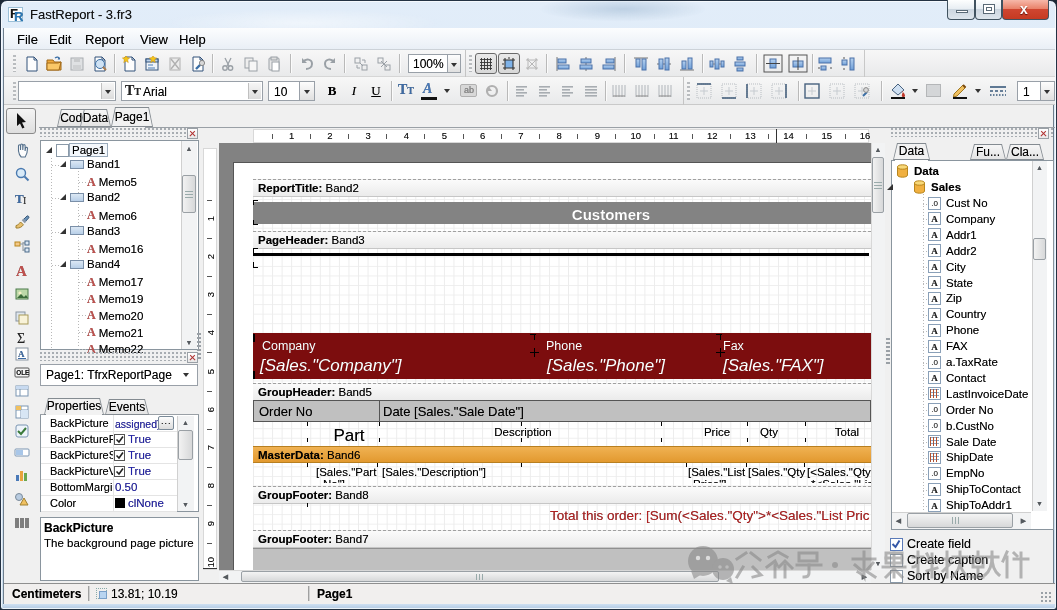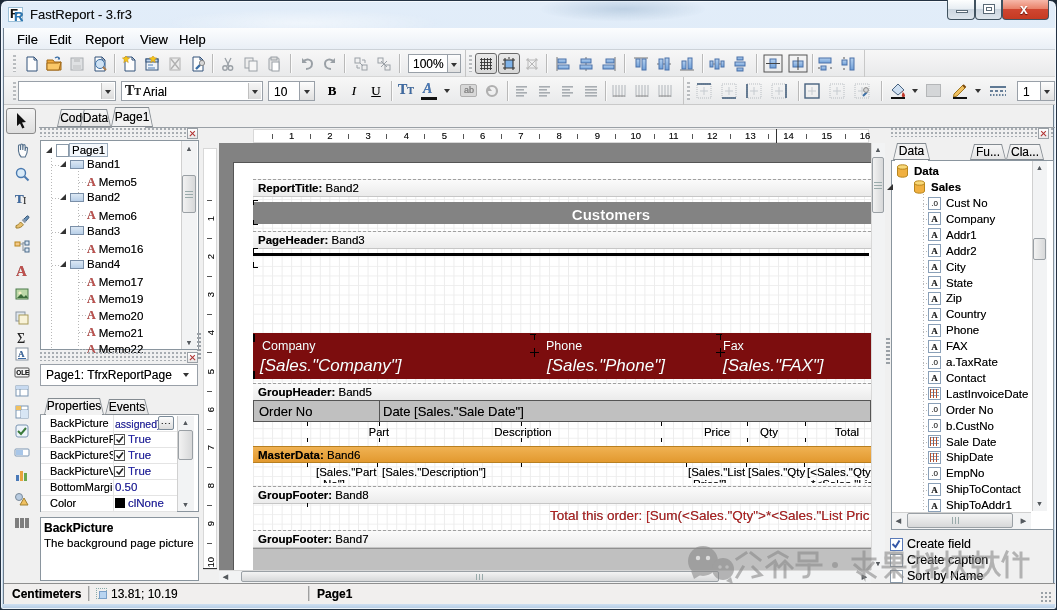--- a/index.html
+++ b/index.html
@@ -923,21 +923,21 @@
 <div class="abs" style="left:501px;top:191px;width:1px;height:6px;background:#000;"></div>
 <div class="abs" style="left:497px;top:191px;width:6px;height:1px;background:#000;"></div>
 <div class="abs" style="left:34px;top:191px;width:2px;height:8px;background:#000;"></div>
 <div class="abs" style="left:34px;top:228px;width:2px;height:8px;background:#000;"></div>
 <div class="strip" style="left:34px;top:240px;width:618px;height:18px;line-height:17px;"><b>GroupHeader:</b> Band5</div>
 <div class="abs" style="left:34px;top:257px;width:618px;height:22px;background:#c0c0c0;border:1px solid #555;"></div>
 <div class="abs" style="left:160px;top:257px;width:1px;height:22px;background:#555;"></div>
 <div class="abs" style="left:40px;top:261px;white-space:nowrap;font-size:13px;">Order No</div>
 <div class="abs" style="left:164px;top:261px;white-space:nowrap;font-size:13px;">Date [Sales."Sale Date"]</div>
 <div class="abs" style="left:34px;top:279px;width:618px;height:20px;"></div>
-<div class="abs" style="left:90px;top:283px;white-space:nowrap;font-size:11px;width:80px;text-align:right;">Part</div>
+<div class="abs" style="left:90px;top:283px;white-space:nowrap;font-size:17px;width:80px;text-align:center;">Part</div>
 <div class="abs" style="left:264px;top:283px;white-space:nowrap;font-size:11.5px;width:80px;text-align:center;">Description</div>
 <div class="abs" style="left:458px;top:283px;white-space:nowrap;font-size:11.5px;width:80px;text-align:center;">Price</div>
 <div class="abs" style="left:510px;top:283px;white-space:nowrap;font-size:11.5px;width:80px;text-align:center;">Qty</div>
 <div class="abs" style="left:588px;top:283px;white-space:nowrap;font-size:11.5px;width:80px;text-align:center;">Total</div>
 <div class="abs" style="left:88px;top:279px;width:1px;height:4px;background:#000;"></div>
 <div class="abs" style="left:88px;top:295px;width:1px;height:4px;background:#000;"></div>
 <div class="abs" style="left:160px;top:279px;width:1px;height:4px;background:#000;"></div>
 <div class="abs" style="left:160px;top:295px;width:1px;height:4px;background:#000;"></div>
 <div class="abs" style="left:302px;top:279px;width:1px;height:4px;background:#000;"></div>
 <div class="abs" style="left:302px;top:295px;width:1px;height:4px;background:#000;"></div>

